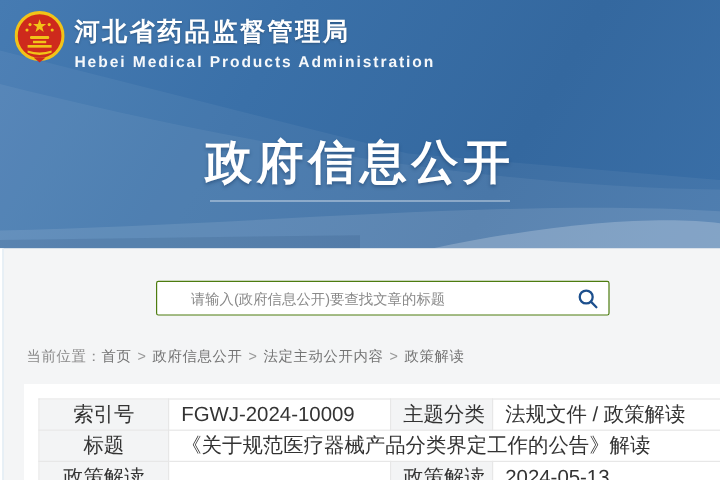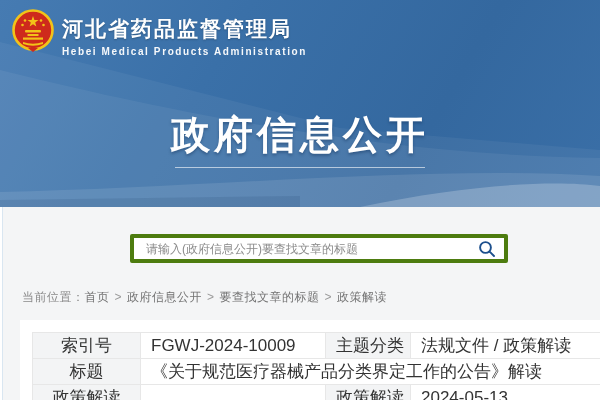--- a/index.html
+++ b/index.html
@@ -10,38 +10,38 @@
   .banner { position:absolute; left:0; top:0; width:600px; height:207px;
             background:linear-gradient(120deg,#467bb2 0%,#3a70a8 35%,#34689f 70%,#3a6fa7 100%);
             overflow:hidden; }
   .banner svg.waves { position:absolute; left:0; top:0; }
 
   .site-header { position:absolute; left:12px; top:8px; display:flex; align-items:center; z-index:2; }
   .emblem { width:42px; height:52px; margin-right:8px; }
   .site-titles { padding-top:4px; }
   .site-name-cn { color:#fff; font-size:21px; font-weight:bold; letter-spacing:2px;
                   text-shadow:0 1px 2px rgba(0,0,0,0.25); line-height:26px; }
-  .site-name-en { color:rgba(255,255,255,0.95); font-size:10px; letter-spacing:1.6px;
+  .site-name-en { color:rgba(255,255,255,0.95); font-size:13px; letter-spacing:1.6px;
                   margin-top:4px; font-weight:bold; }
 
   .banner-title { position:absolute; left:0; top:108px; width:600px; text-align:center;
                   color:#fff; font-size:39px; font-weight:bold; letter-spacing:4px;
                   text-shadow:0 2px 3px rgba(20,50,90,0.45); z-index:2; }
   .banner-underline { position:absolute; left:175px; top:167px; width:250px; height:1px;
                       background:rgba(255,255,255,0.6); z-index:2; }
 
   
   .lower { position:absolute; left:0; top:207px; width:600px; height:193px; background:#f4f5f6; }
   .left-gutter { position:absolute; left:0; top:0; width:3px; height:193px;
                  background:#ffffff; border-right:1px solid #d9e6f1; }
 
   
   .search-box { position:absolute; left:130px; top:27px; width:378px; height:29px;
-                background:#fff; border:4px solid #4d7c0f; border-radius:2px;
-                display:flex; align-items:center; }
+                background:#fff; border:1px solid #4d7c0f; border-radius:2px;
+                display:flex; align-items:center;padding-left:16px; }
   .search-input { flex:1; border:none; outline:none; background:transparent;
                   font-size:12px; color:#333; padding:0 8px 0 12px;
                   font-family:"Liberation Sans","DejaVu Sans",sans-serif; }
   .search-input::placeholder { color:#8a8a8a; }
   .search-btn { width:34px; height:27px; border:none; background:transparent; cursor:pointer;
                 display:flex; align-items:center; justify-content:center; }
 
   
   .breadcrumb { position:absolute; left:22px; top:82px; font-size:12px; color:#8a8a8a;
                 letter-spacing:0.5px; }
@@ -100,21 +100,21 @@
     <input class="search-input" type="text" placeholder="请输入(政府信息公开)要查找文章的标题" style="">
     <button class="search-btn">
       <svg width="18" height="18" viewBox="0 0 18 18">
         <circle cx="7.5" cy="7.5" r="5.4" fill="none" stroke="#1c4f8d" stroke-width="1.9"></circle>
         <line x1="11.6" y1="11.6" x2="16" y2="16" stroke="#1c4f8d" stroke-width="1.9" stroke-linecap="round"></line>
       </svg>
     </button>
   </div>
 
   <div class="breadcrumb">
-    <span>当前位置：</span><a href="#">首页</a><span class="crumb-sep">&gt;</span><a href="#">政府信息公开</a><span class="crumb-sep">&gt;</span><a href="#">要查找文章的标题</a><span class="crumb-sep">&gt;</span><a href="#">政策解读</a>
+    <span>当前位置：</span><a href="#">首页</a><span class="crumb-sep">&gt;</span><a href="#">政府信息公开</a><span class="crumb-sep">&gt;</span><a href="#">法定主动公开内容</a><span class="crumb-sep">&gt;</span><a href="#">政策解读</a>
   </div>
 
   <div class="card">
     <table class="doc-table">
       <tbody>
           <tr>
         <td class="lbl c1">索引号</td>
         <td class="c2">FGWJ-2024-10009</td>
         <td class="lbl c3">主题分类</td>
         <td class="c4">法规文件 / 政策解读</td>

